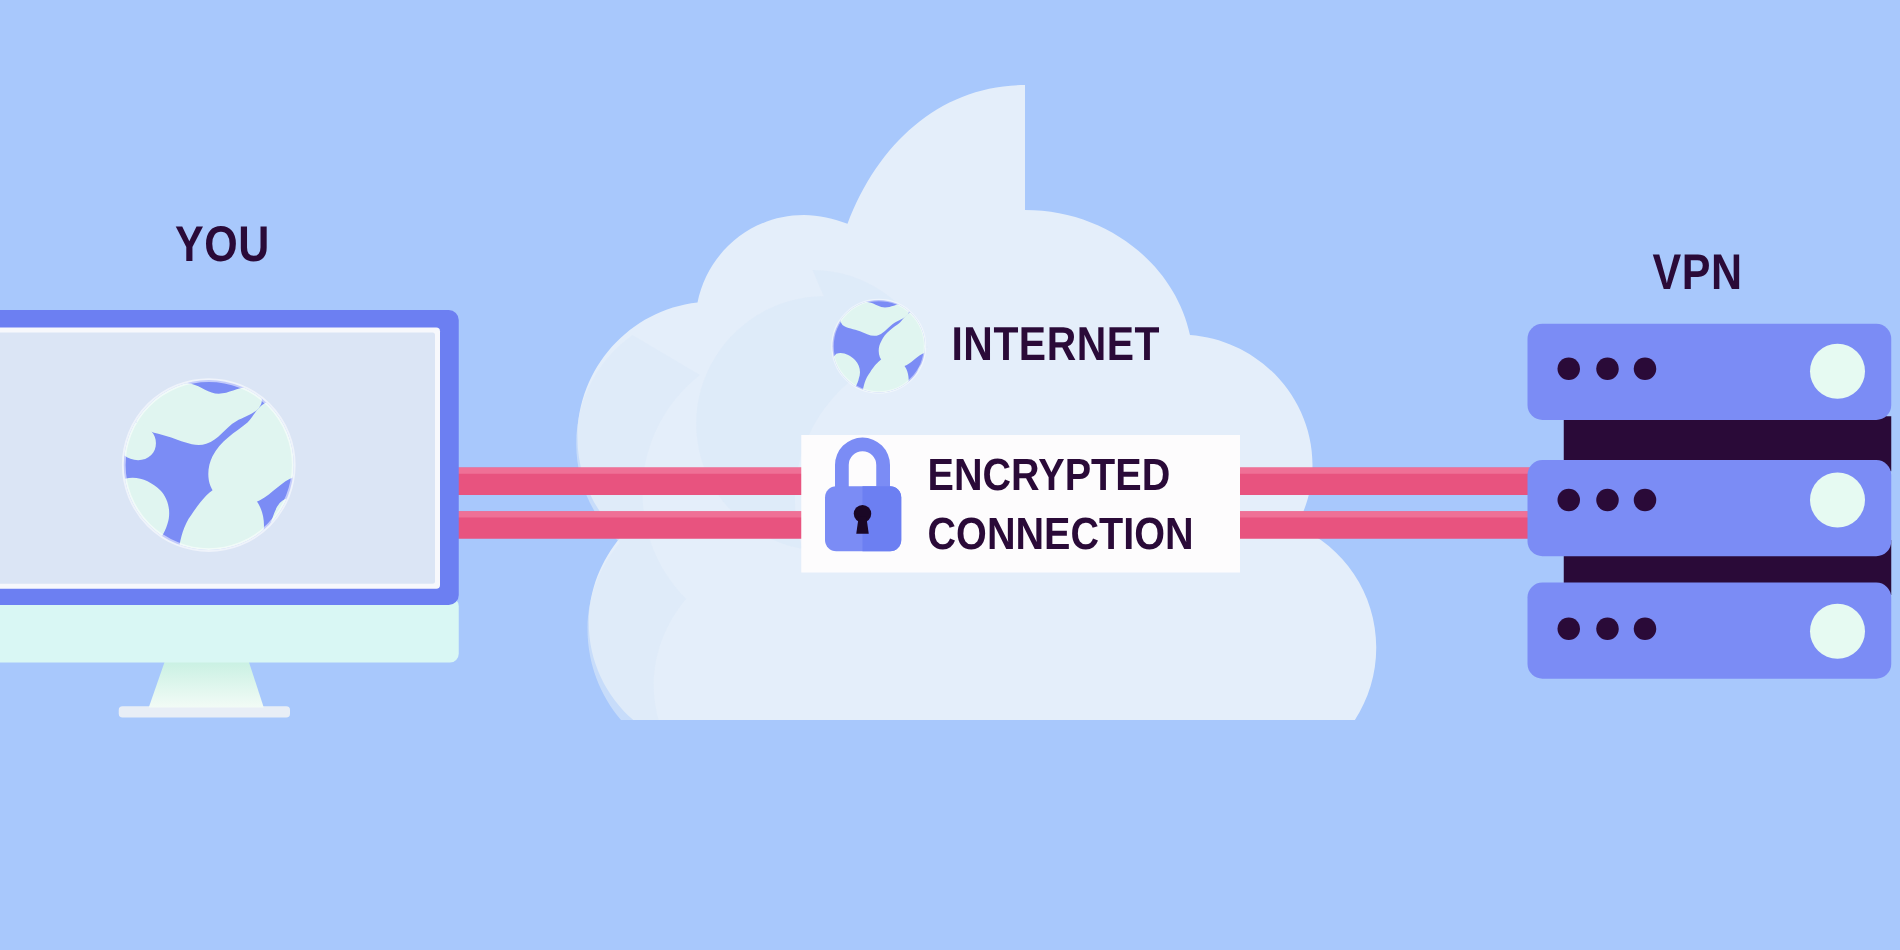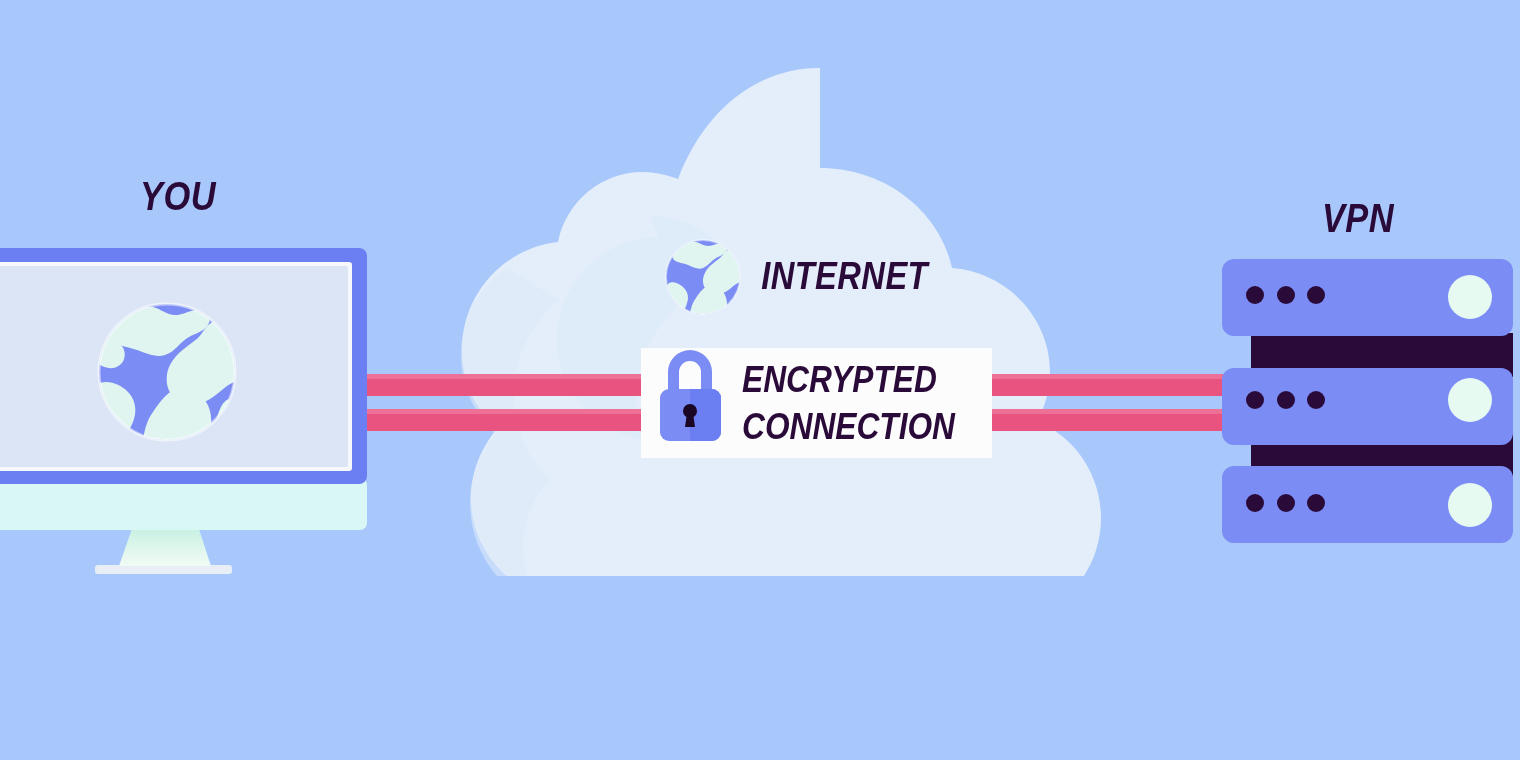--- a/index.html
+++ b/index.html
@@ -10,21 +10,20 @@
   }
   body {
     font-family: "Liberation Sans", sans-serif;
   }
   #stage {
     position: relative;
     width: 1520px;
     height: 576px;
     overflow: hidden;
     background: #a8c8fc;
-    font-style: italic;
   }
   #stage svg.layer {
     position: absolute;
     left: 0;
     top: 0;
     width: 1520px;
     height: 760px;
     display: block;
   }
   .lbl {

